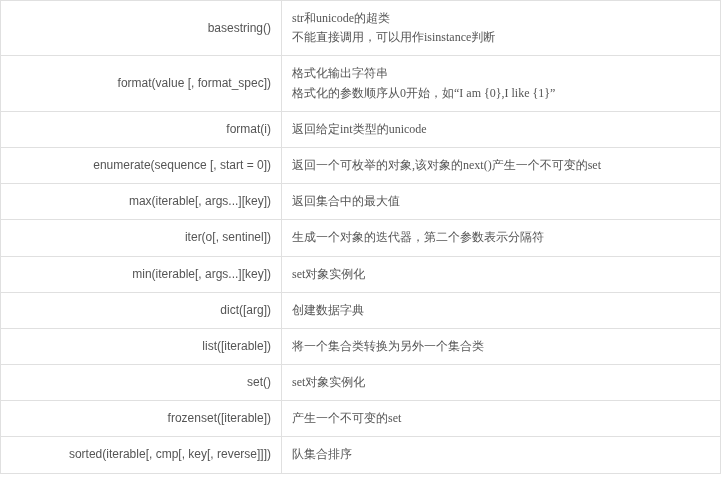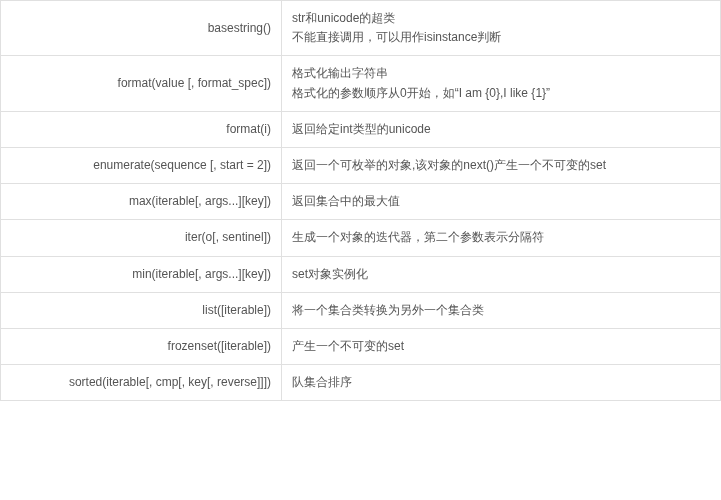--- a/index.html
+++ b/index.html
@@ -23,58 +23,67 @@
     line-height: 1.6;
     word-wrap: break-word;
   }
   td.col-func {
     width: 260px;
     color: #555;
     text-align: right;
   }
   td.col-desc {
     color: #555;
+    font-family: Liberation Serif, serif;
   }
 </style>
 </head>
 <body>
 
 <table>
   <tbody>
       <tr>
         <td class="col-func">basestring()</td>
         <td class="col-desc">str和unicode的超类<br>不能直接调用，可以用作isinstance判断</td>
       </tr>
       <tr>
         <td class="col-func">format(value [, format_spec])</td>
         <td class="col-desc">格式化输出字符串<br>格式化的参数顺序从0开始，如“I am {0},I like {1}”</td>
       </tr>
       <tr>
         <td class="col-func">format(i)</td>
         <td class="col-desc">返回给定int类型的unicode</td>
       </tr>
       <tr>
-        <td class="col-func">enumerate(sequence [, start = 2])</td>
+        <td class="col-func">enumerate(sequence [, start = 0])</td>
         <td class="col-desc">返回一个可枚举的对象,该对象的next()产生一个不可变的set</td>
       </tr>
       <tr>
         <td class="col-func">max(iterable[, args...][key])</td>
         <td class="col-desc">返回集合中的最大值</td>
       </tr>
       <tr>
         <td class="col-func">iter(o[, sentinel])</td>
         <td class="col-desc">生成一个对象的迭代器，第二个参数表示分隔符</td>
       </tr>
       <tr>
         <td class="col-func">min(iterable[, args...][key])</td>
         <td class="col-desc">set对象实例化</td>
       </tr>
       <tr>
+        <td class="col-func">dict([arg])</td>
+        <td class="col-desc">创建数据字典</td>
+      </tr>
+      <tr>
         <td class="col-func">list([iterable])</td>
         <td class="col-desc">将一个集合类转换为另外一个集合类</td>
+      </tr>
+      <tr>
+        <td class="col-func">set()</td>
+        <td class="col-desc">set对象实例化</td>
       </tr>
       <tr>
         <td class="col-func">frozenset([iterable])</td>
         <td class="col-desc">产生一个不可变的set</td>
       </tr>
       <tr>
         <td class="col-func">sorted(iterable[, cmp[, key[, reverse]]])</td>
         <td class="col-desc">队集合排序</td>
       </tr>
     </tbody>

